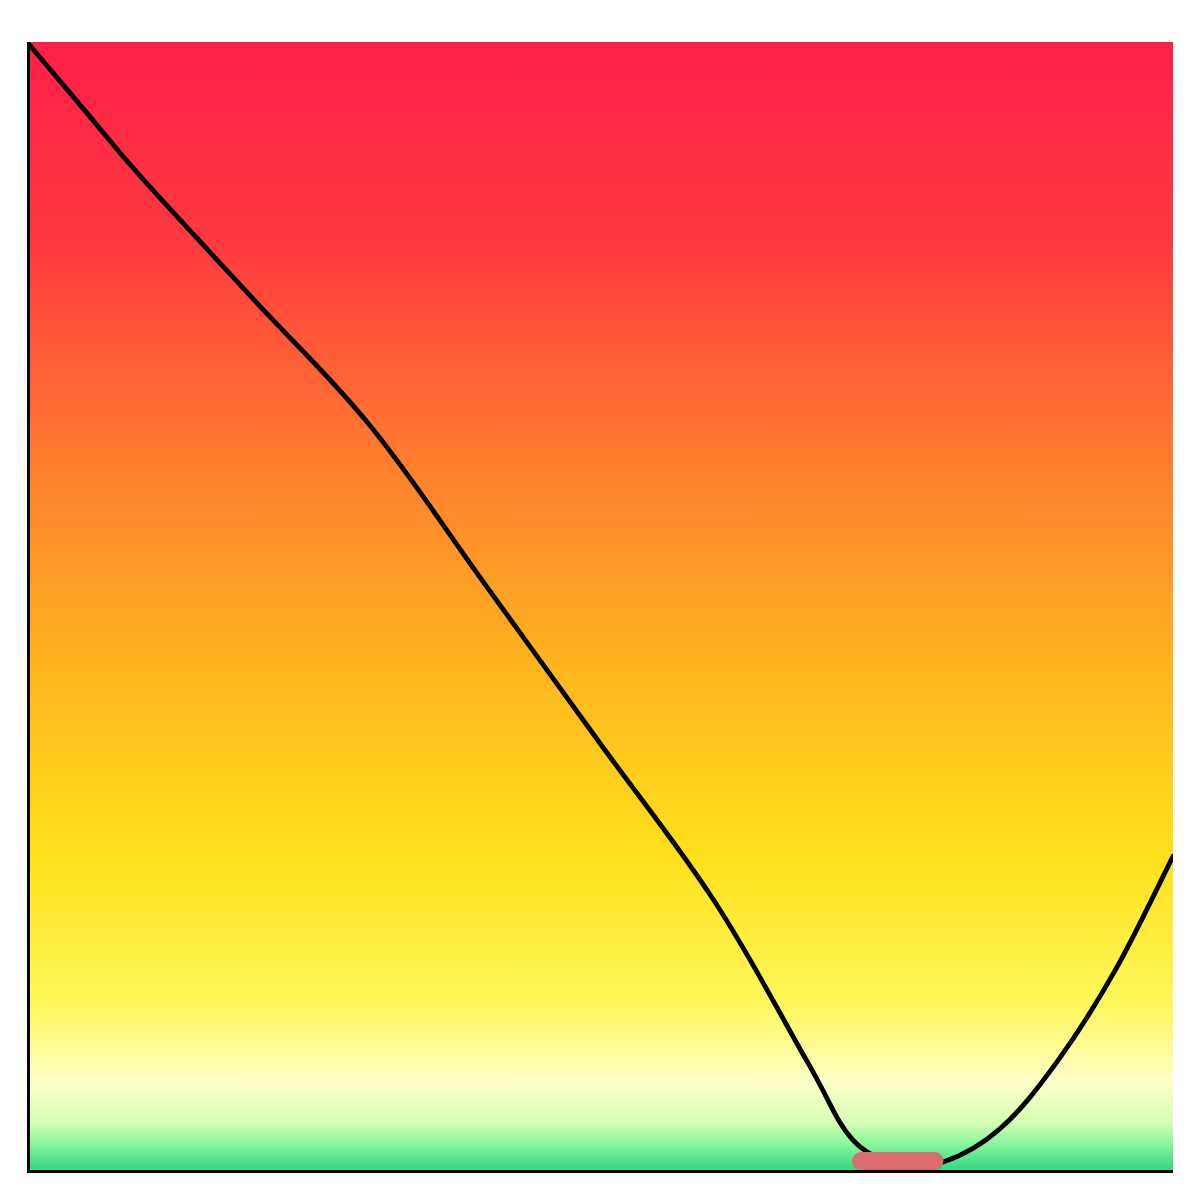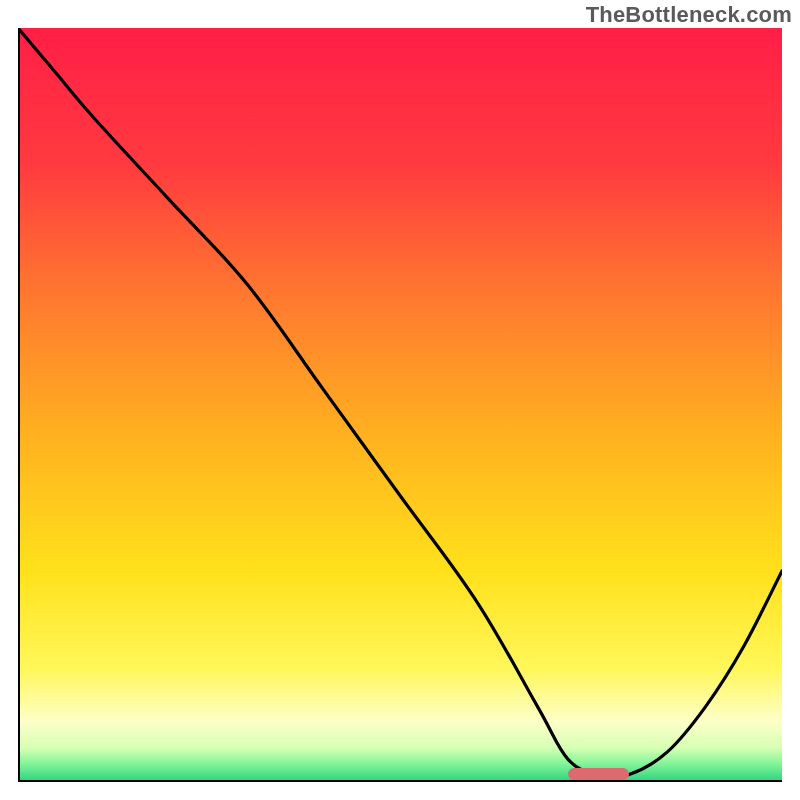--- a/index.html
+++ b/index.html
@@ -50,21 +50,20 @@
     position: absolute;
     height: 12px;
     border-radius: 6px;
     background: #db6b6e;
   }
 </style>
 </head>
 <body>
 <div class="root">
 
-  <div class="watermark">TheBottleneck.com</div>
 
   <div class="plot-area">
     <svg class="gradient" width="764" height="754" viewBox="0 0 764 754" preserveAspectRatio="none">
       <defs>
         <linearGradient id="bg-grad" x1="0" y1="0" x2="0" y2="1">
             <stop offset="0%" stop-color="#ff1f47"></stop>
             <stop offset="18%" stop-color="#ff3a3f"></stop>
             <stop offset="36%" stop-color="#ff7a2f"></stop>
             <stop offset="55.00000000000001%" stop-color="#ffb41f"></stop>
             <stop offset="72%" stop-color="#ffe11b"></stop>

